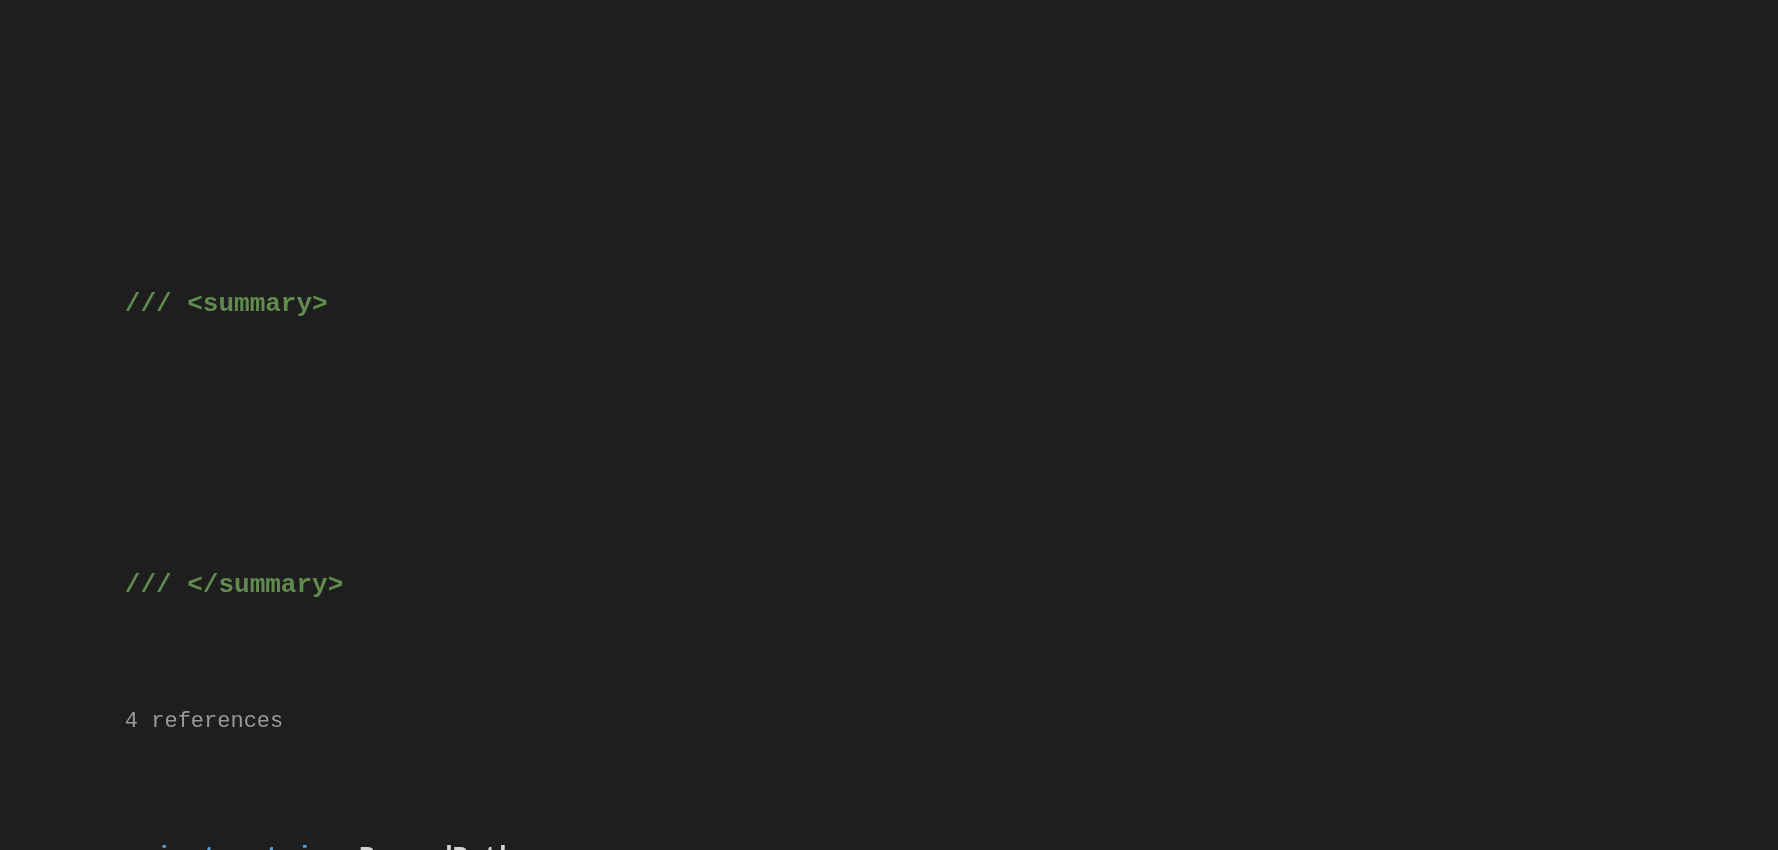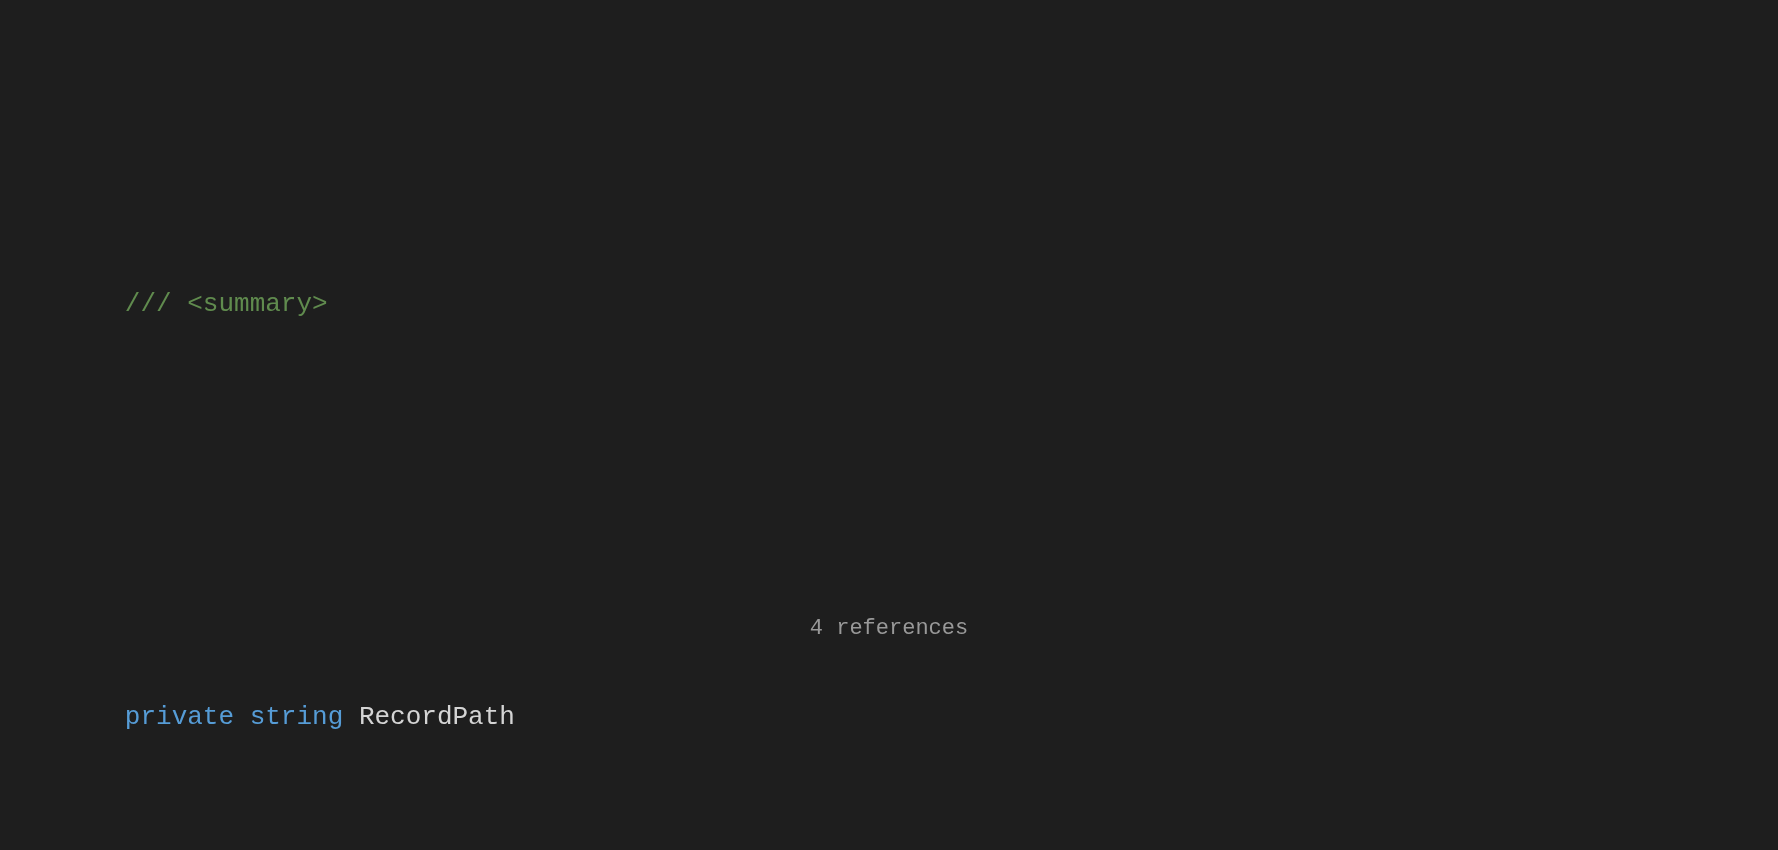--- a/index.html
+++ b/index.html
@@ -15,48 +15,49 @@
       height: 850px;
     }
     .editor {
       padding: 0;
     }
     .line {
       height: 47px;
       display: flex;
       align-items: center;
       position: relative;
+      font-weight: bold;
     }
     .indent-guide {
       color: #404040;
       display: inline;
     }
     .comment-doc { color: #608b4e; }
     .codelens {
       color: #999999;
       font-size: 22px;
     }
     .keyword-modifier { color: #569cd6; }
     .keyword-type { color: #569cd6; }
     .property-name { color: #d4d4d4; }
     .codelens-line {
       height: 38px;
       display: flex;
       align-items: center;
-      flex-direction: column;
     }
   </style>
 </head>
 <body>
 
 
 
 <div class="editor">
   <div class="line"><span class="indent-guide">        </span><span class="comment-doc">/// &lt;summary&gt;</span></div>
   <div class="line"><span class="indent-guide">        </span></div>
+  <div class="line"><span class="indent-guide">        </span><span class="comment-doc">/// &lt;/summary&gt;</span></div>
   <div class="codelens-line"><span class="indent-guide">        </span><span class="codelens">4 references</span></div>
   <div class="line"><span class="indent-guide">        </span><span class="keyword-modifier">private</span><span> </span><span class="keyword-type">string</span><span> </span><span class="property-name">RecordPath</span></div>
   
   
   
   
   
   
   
   

